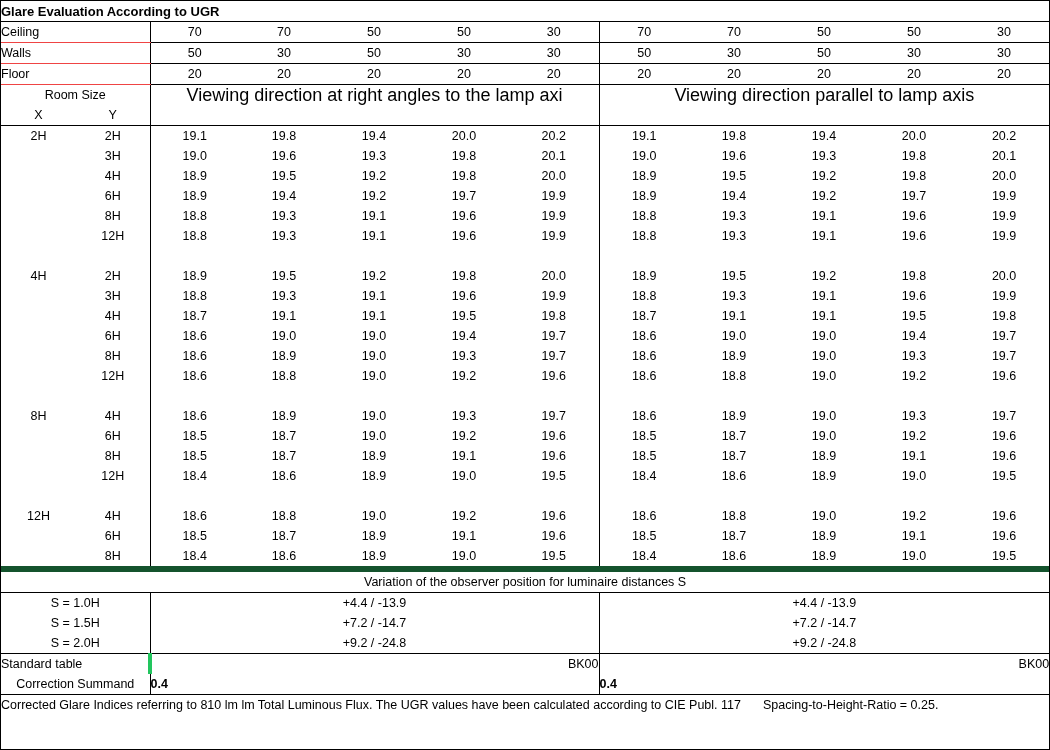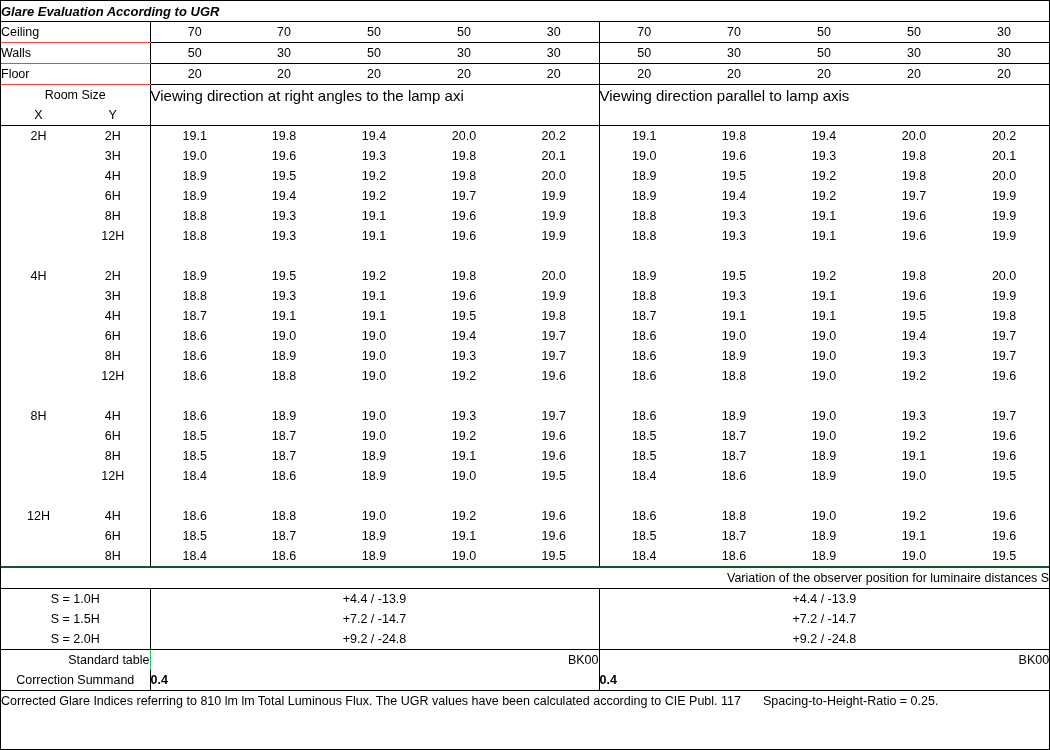--- a/index.html
+++ b/index.html
@@ -30,21 +30,20 @@
     vertical-align: middle;
     line-height: 1;
     height: 20px;
   }
   .title-cell {
     font-weight: bold;
     font-size: 13px;
     padding-left: 6px;
     height: 20px;
     border-bottom: 1px solid #000;
-    font-style: italic;
   }
   .hdr-label {
     padding-left: 6px;
     text-align: left;
     border-right: 1px solid #000;
     border-bottom: 1px solid #ef4444;
     font-size: 12.5px;
   }
   .hdr-val {
     text-align: center;
@@ -53,22 +52,22 @@
   }
   .sep-col {
     border-left: 1px solid #000;
   }
   .roomsize-cell {
     text-align: center;
     border-right: 1px solid #000;
     font-size: 12.5px;
   }
   .dir-cell {
-    text-align: left;
-    font-size: 15px;
+    text-align: center;
+    font-size: 18px;
   }
   .xy-cell {
     text-align: center;
     border-right: 1px solid #000;
     border-bottom: 1px solid #000;
     font-size: 12.5px;
   }
   .dir-under {
     border-bottom: 1px solid #000;
   }
@@ -86,37 +85,37 @@
   }
   .data-v {
     text-align: center;
     font-size: 12.5px;
   }
   .spacer-row td {
     height: 14px;
   }
   .var-label {
     padding-left: 6px;
-    text-align: right;
-    border-top: 2px solid #14532d;
+    text-align: center;
+    border-top: 6px solid #14532d;
     border-bottom: 1px solid #000;
     font-size: 12.5px;
   }
   .s-label {
     text-align: center;
     border-right: 1px solid #000;
     font-size: 12.5px;
   }
   .s-val {
     text-align: center;
     font-size: 12.5px;
   }
   .std-label {
-    text-align: right;
-    border-right: 1px solid #22c55e;
+    text-align: left;
+    border-right: 4px solid #22c55e;
     border-top: 1px solid #000;
     font-size: 12.5px;
   }
   .std-val {
     text-align: right;
     border-top: 1px solid #000;
     font-size: 12.5px;
   }
   .corr-label {
     text-align: center;

